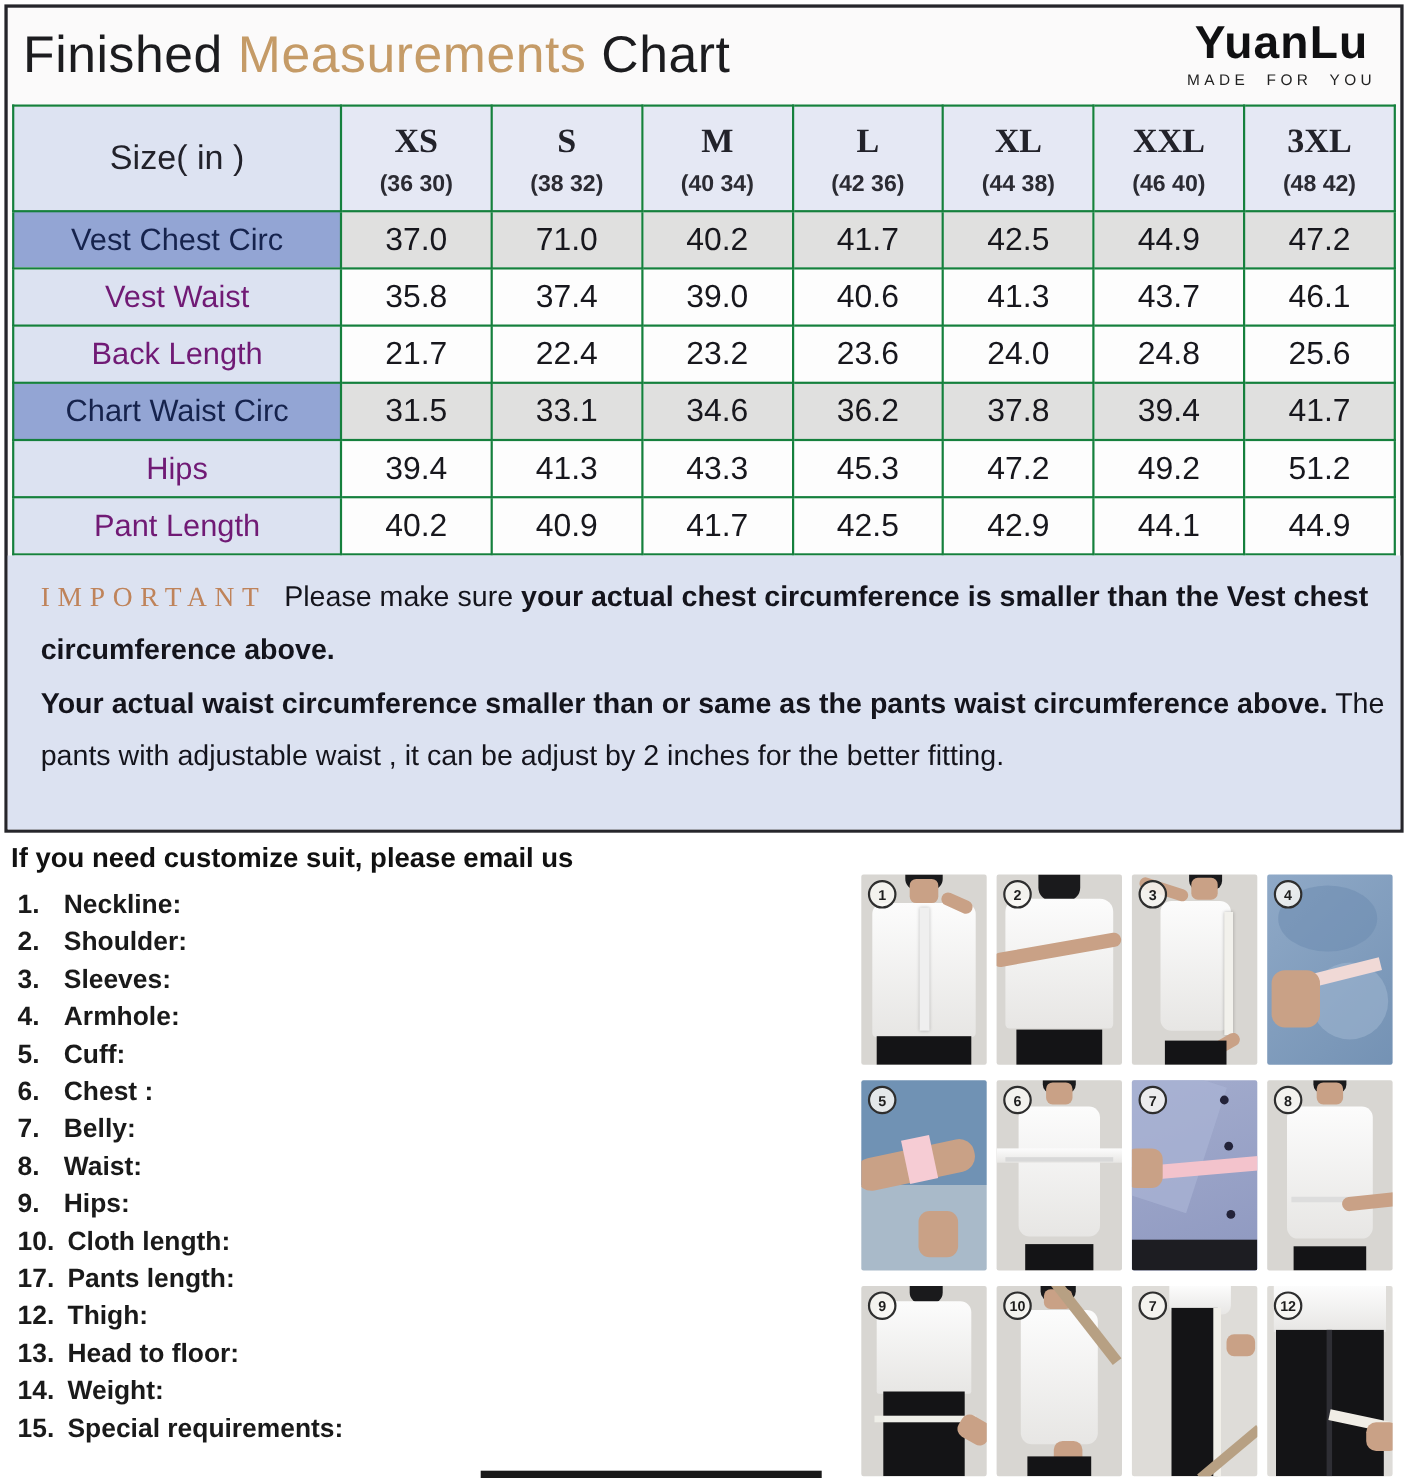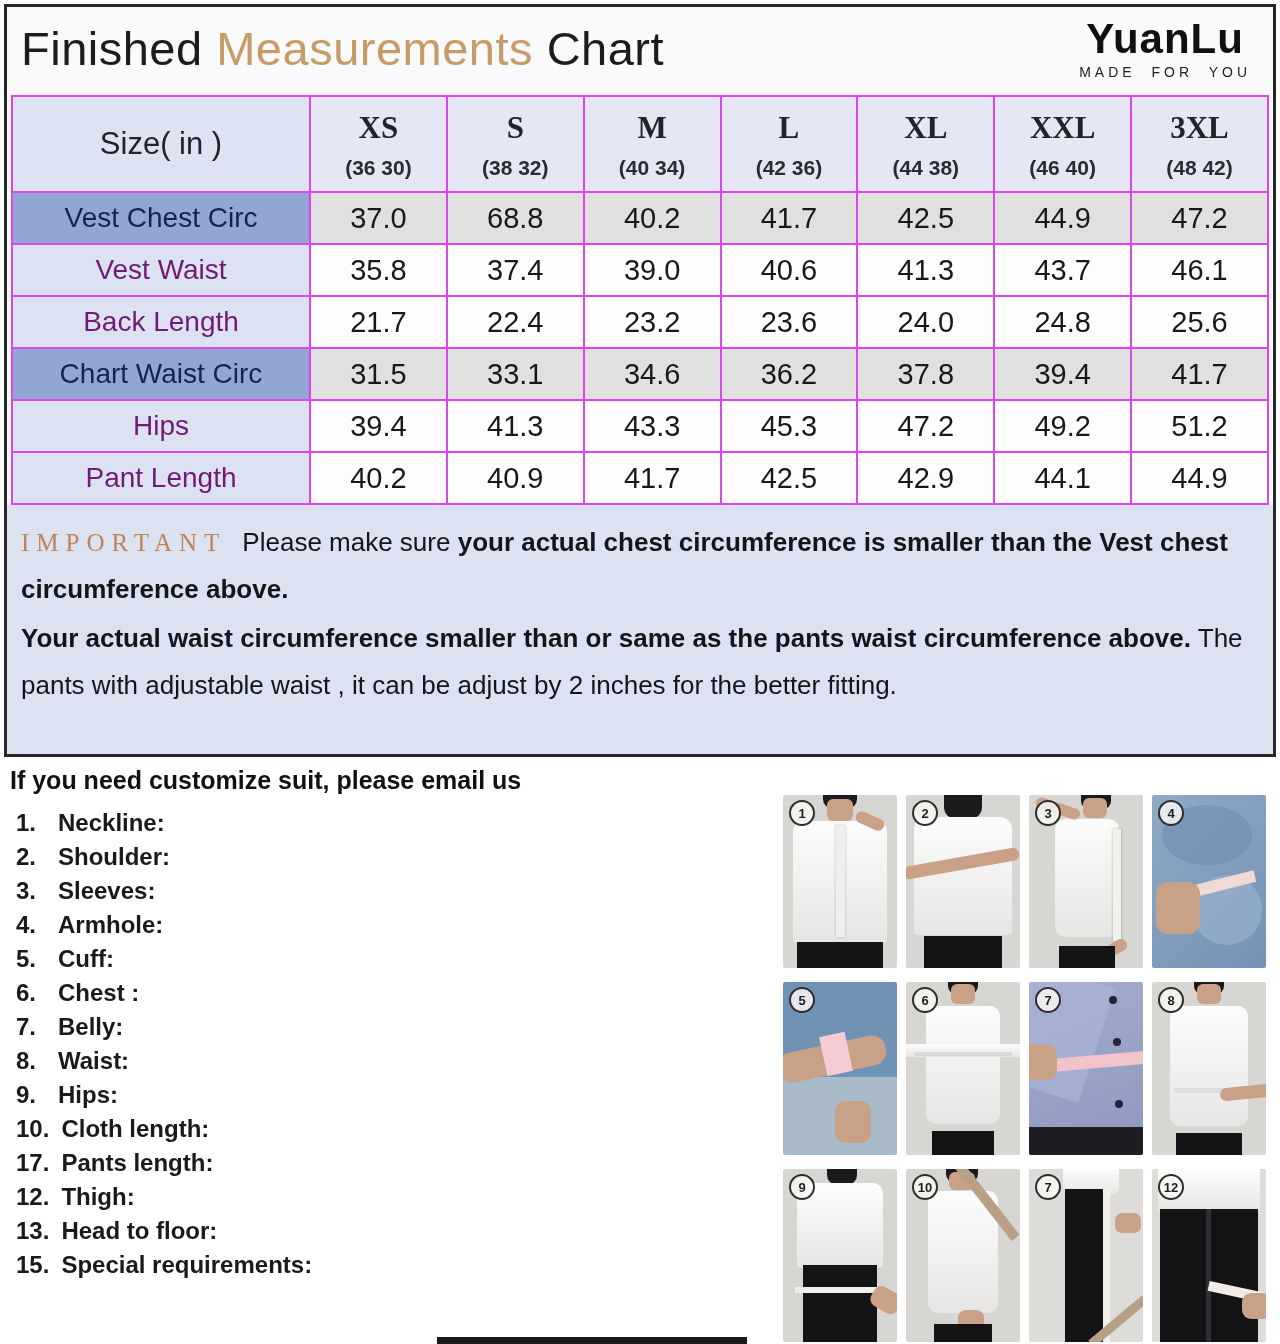--- a/index.html
+++ b/index.html
@@ -23,38 +23,38 @@
   .brand { position:absolute; right:22px; top:10px; text-align:center; }
   .brand-name { font-size:42px; font-weight:bold; color:#101012; letter-spacing:1px; line-height:44px; }
   .brand-tag { font-size:14px; color:#222; letter-spacing:4px; word-spacing:8px; margin-top:3px; }
 
   
   .size-table {
     border-collapse:collapse; table-layout:fixed;
     width:calc(100% - 8px); margin:0 4px; flex:0 0 auto;
   }
   .size-table th, .size-table td {
-    border:2px solid #d946ef; text-align:center; vertical-align:middle; padding:0;
+    border:2px solid #15803d; text-align:center; vertical-align:middle; padding:0;
     overflow:hidden;
   }
   .size-table thead th { height:94px; background:#e5e8f4; }
   .size-table th.corner { background:#dde3f2; font-size:31px; font-weight:400; color:#22222b; }
   .sz  { font-size:31px; color:#22222a; line-height:34px; margin-top:4px;font-family:Liberation Serif, serif; }
   .sub { font-size:21px; color:#2b2b33; line-height:26px; margin-top:10px; }
   .size-table tbody td { height:50px; font-size:29px; background:#fdfdfd; color:#17171d; }
   .size-table td.lbl { background:#dce2f1; color:#701a75; font-size:28px; }
   .size-table tr.hl td.lbl { background:#93a5d4; color:#16234d; }
   .size-table tr.hl td.val { background:#e0e0df; }
 
   
   .important {
     flex:1 1 auto; background:#dce2f1; margin:0; padding:14px 14px 0 14px;
     font-size:26px; color:#14141c; line-height:47px;
   }
-  .important p { margin:0 0 2px 0; }
+  .important p { margin:0 0 2px 16px; }
   .imp-label {
     font-family:"Liberation Serif", serif; color:#bf835a; letter-spacing:7px;
     font-size:25px; margin-right:16px;
   }
   .b { font-weight:bold; }
 
   
   .customize-heading {
     position:absolute; left:10px; top:766px; font-size:25px; font-weight:bold; color:#111;text-align:center;
   }
@@ -150,21 +150,21 @@
           <th>
               <div class="sz">3XL</div>
               <div class="sub">(48 42)</div>
             </th>
         </tr>
       </thead>
       <tbody id="size-table-body">
           <tr class="hl">
             <td class="lbl">Vest Chest Circ</td>
             <td class="val">37.0</td>
-            <td class="val">68.8</td>
+            <td class="val">71.0</td>
             <td class="val">40.2</td>
             <td class="val">41.7</td>
             <td class="val">42.5</td>
             <td class="val">44.9</td>
             <td class="val">47.2</td>
           </tr>
           <tr class="">
             <td class="lbl">Vest Waist</td>
             <td class="val">35.8</td>
             <td class="val">37.4</td>
@@ -272,20 +272,24 @@
       </li>
       <li>
         <span class="num">12.</span>
         <span class="lab">Thigh:</span>
       </li>
       <li>
         <span class="num">13.</span>
         <span class="lab">Head to floor:</span>
       </li>
       <li>
+        <span class="num">14.</span>
+        <span class="lab">Weight:</span>
+      </li>
+      <li>
         <span class="num">15.</span>
         <span class="lab">Special requirements:</span>
       </li>
     </ol>
 
   <div class="photo-grid">
 
     <figure class="ph">
       <div class="hair" style="left:40px;top:0;width:34px;height:14px;border-radius:0 0 10px 10px"></div>
       <div class="skin" style="left:44px;top:4px;width:26px;height:22px;border-radius:6px"></div>

